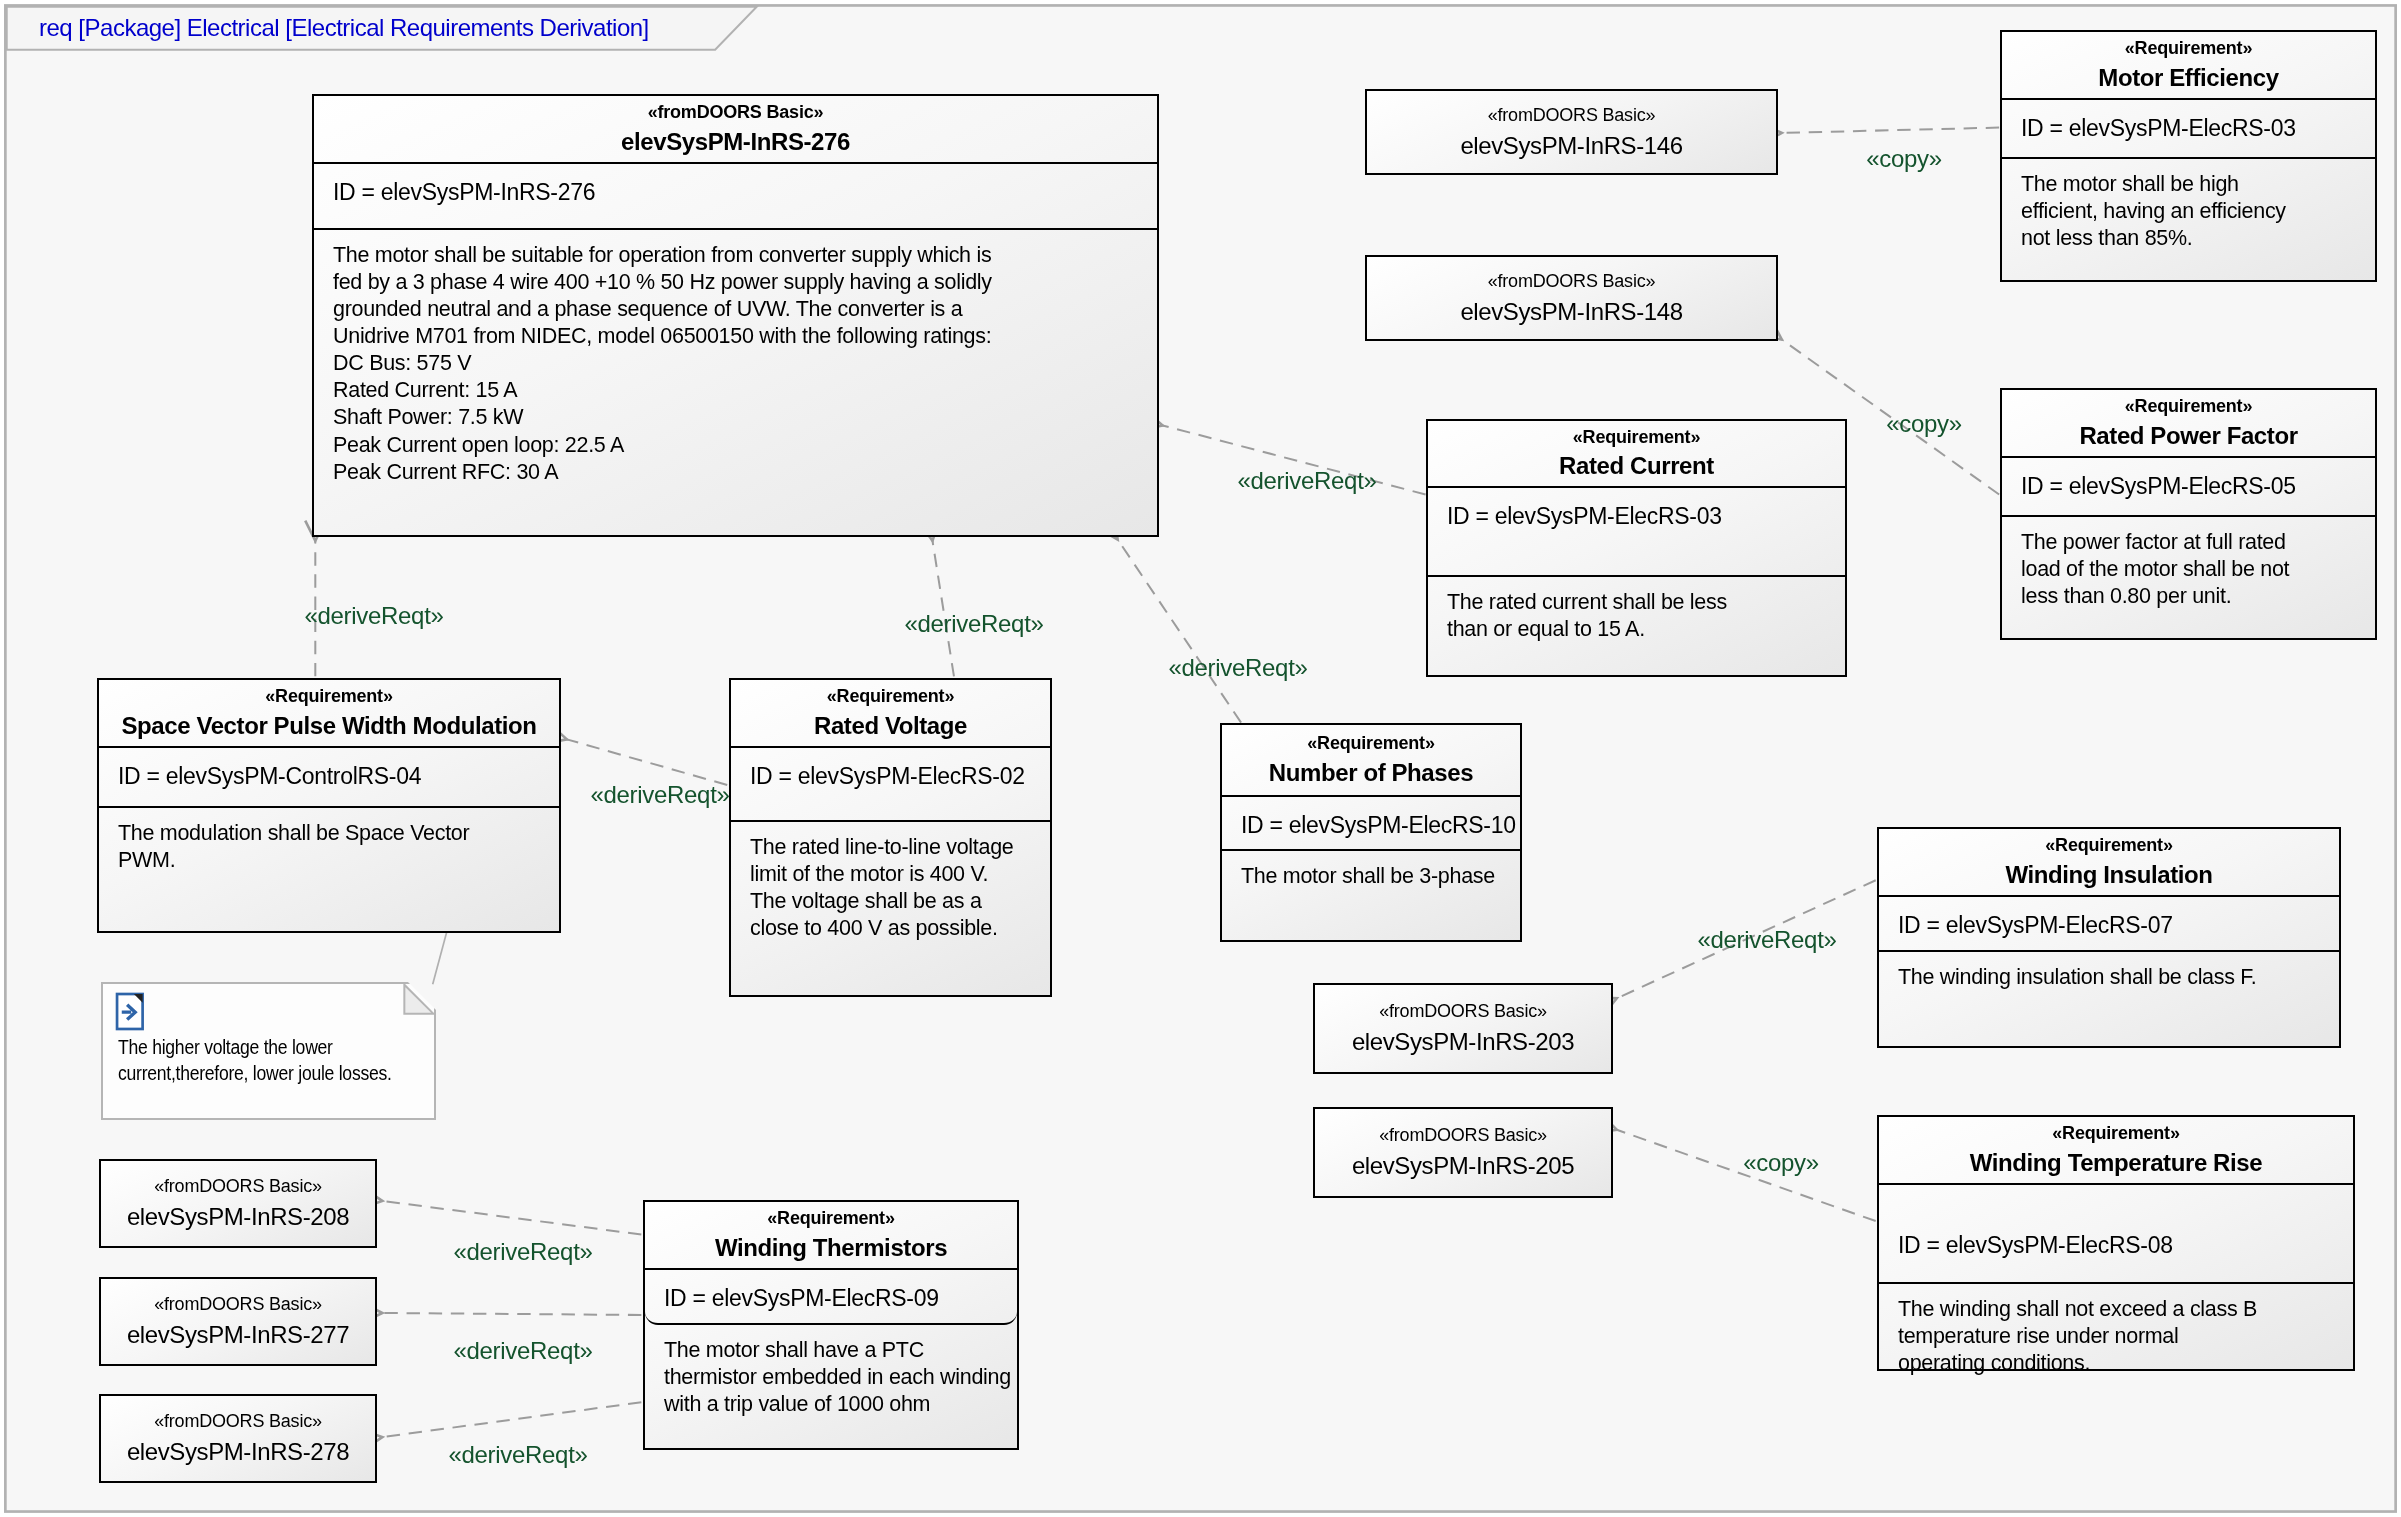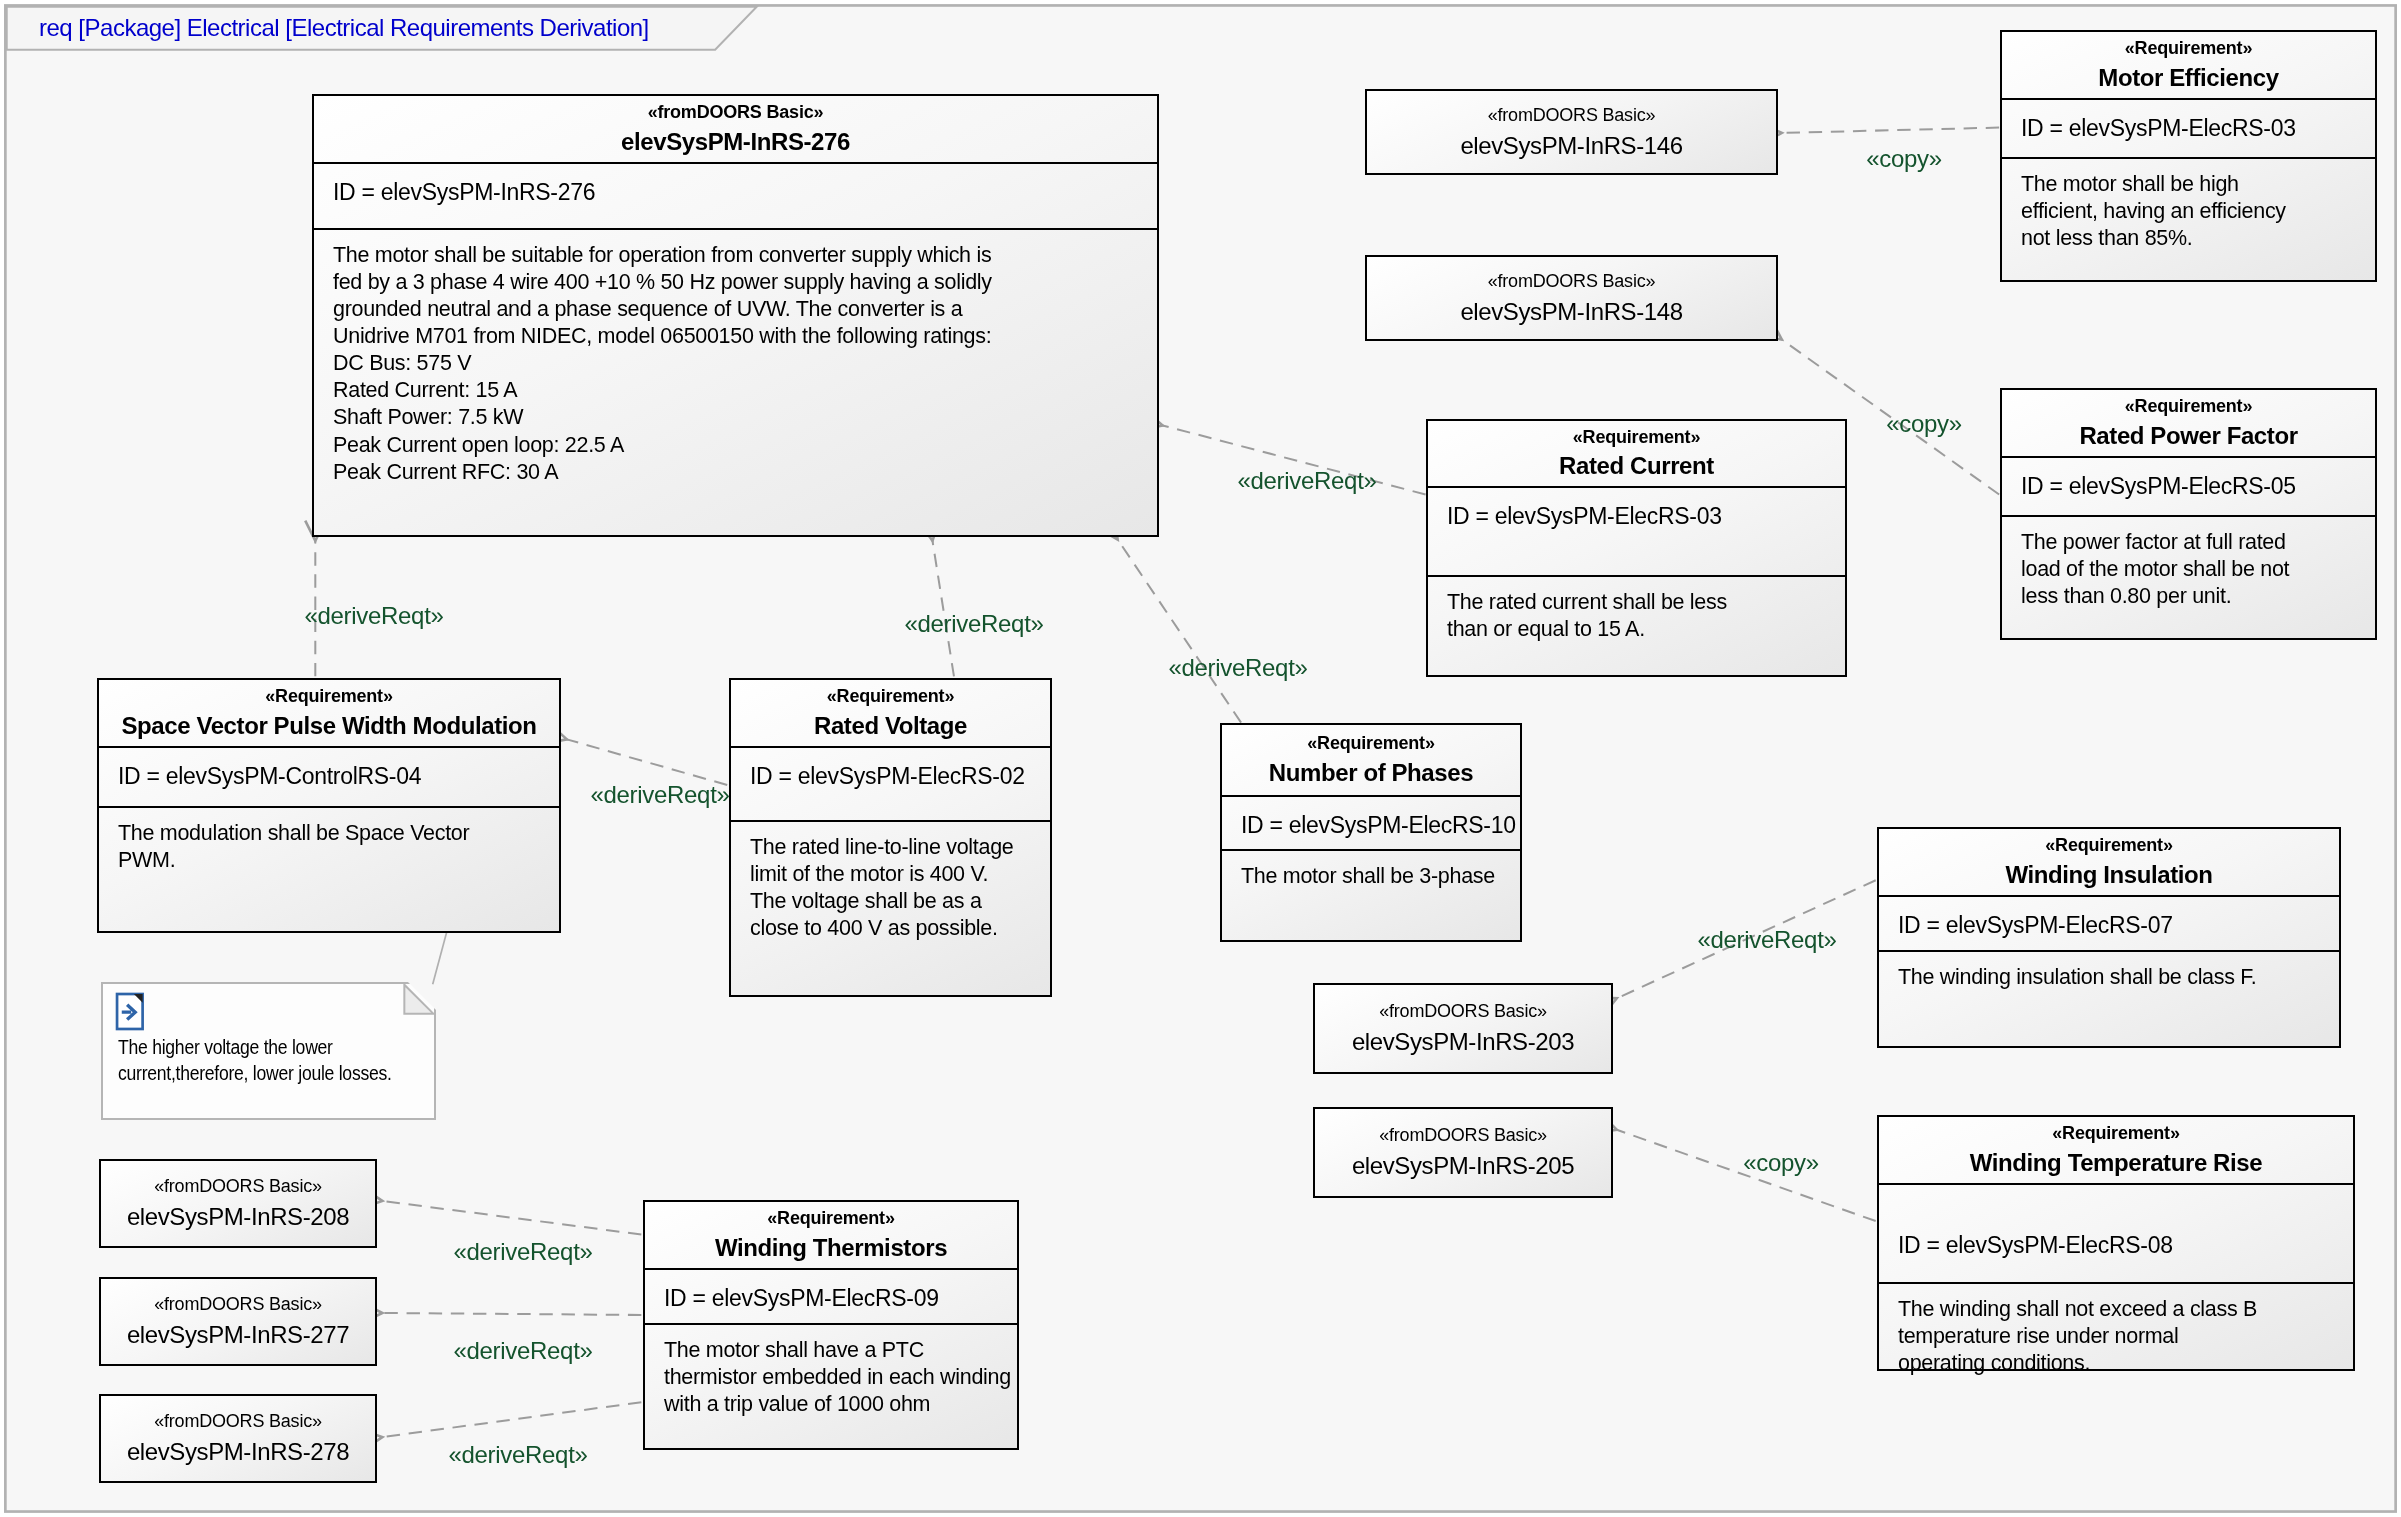--- a/index.html
+++ b/index.html
@@ -192,21 +192,21 @@
 limit of the motor is 400 V.
 The voltage shall be as a
 close to 400 V as possible.</div>
   </div>
 
   <div class="box" style="left:643px;top:1200px;width:376px;height:250px;">
     <div class="hdr" style="height:68px;">
       <div class="stereo">«Requirement»</div>
       <div class="bname">Winding Thermistors</div>
     </div>
-    <div class="idrow" style="height:55px;">ID = elevSysPM-ElecRS-09</div>
+    <div class="idrow" style="height:55px;border-radius:13px;">ID = elevSysPM-ElecRS-09</div>
     <div class="tbody">The motor shall have a PTC
 thermistor embedded in each winding
 with a trip value of 1000 ohm</div>
   </div>
 
   <div class="note" style="left:101px;top:944px;width:335px;height:138px;margin-top:38px;">
     <svg class="nicon" width="31" height="39" viewBox="0 0 46 58">
       <rect x="3" y="3" width="38" height="52" fill="#ffffff" stroke="#2e64a8" stroke-width="4"></rect>
       <path d="M28 3 L41 3 L41 16 Z" fill="#222"></path>
       <path d="M10 30 H24 M18 19 L30 30 L18 41" stroke="#2e64a8" stroke-width="5" fill="none"></path>

